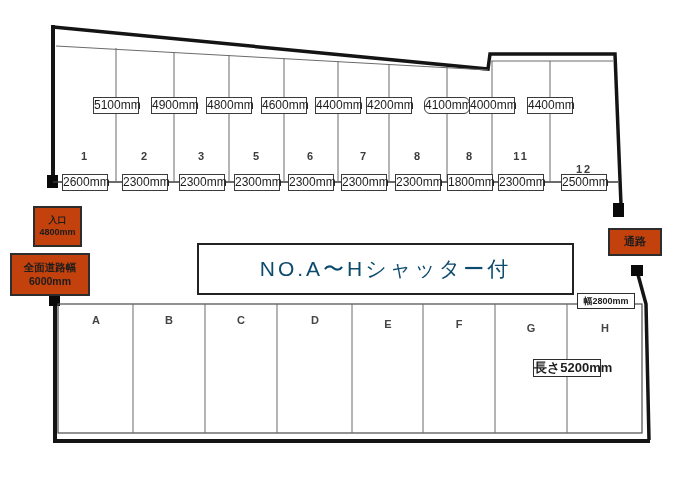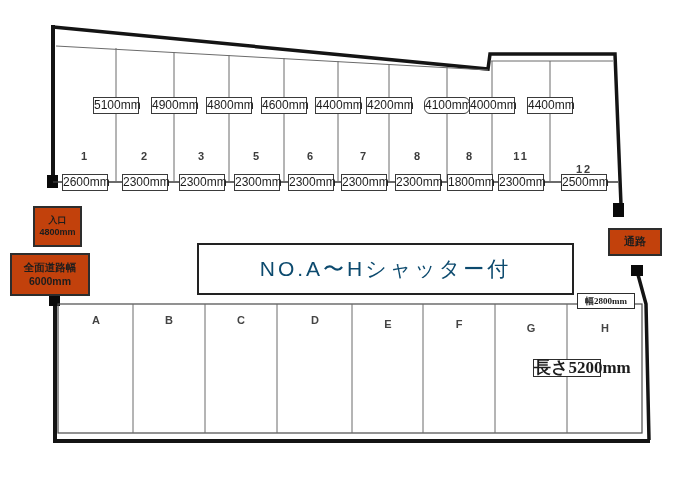--- a/index.html
+++ b/index.html
@@ -22,21 +22,21 @@
     position:absolute;transform:translateX(-50%);
     font-size:11px;font-weight:bold;color:#444;white-space:nowrap;
   }
   .info-box{
     position:absolute;background:#c2410c;border:2px solid #2d2d2d;
     display:flex;flex-direction:column;align-items:center;justify-content:center;
     text-align:center;font-weight:bold;color:#1d1d1d;line-height:1.25;
   }
   .tag-label{
     position:absolute;background:#fff;border:1.5px solid #2d2d2d;
-    font-weight:bold;color:#1d1d1d;text-align:center;white-space:nowrap;font-family:Liberation Serif, serif;
+    font-weight:bold;color:#1d1d1d;text-align:center;white-space:nowrap;
   }
   .title-box{
     position:absolute;left:157px;top:243px;width:373px;height:48px;
     background:#fff;border:2px solid #222;
     display:flex;align-items:center;justify-content:center;
     font-size:21px;letter-spacing:3px;color:#0c4a6e;white-space:nowrap;margin-left:40px;
   }
 </style>
 </head>
 <body>
@@ -140,17 +140,17 @@
   <div class="unit-letter" style="left:241px;top:314px;">C</div>
   <div class="unit-letter" style="left:315px;top:314px;">D</div>
   <div class="unit-letter" style="left:388px;top:318px;">E</div>
   <div class="unit-letter" style="left:459px;top:318px;">F</div>
   <div class="unit-letter" style="left:531px;top:322px;">G</div>
   <div class="unit-letter" style="left:605px;top:322px;">H</div>
 
   <div class="tag-label" style="left:577px;top:293px;width:56px;height:14px;line-height:14px;font-size:9px;">
     <span>幅2800mm</span>
   </div>
-  <div class="tag-label" style="left:533px;top:359px;width:66px;height:16px;line-height:16px;font-size:17px;">
+  <div class="tag-label" style="left:533px;top:359px;width:66px;height:16px;line-height:16px;font-size:13px;">
     <span>長さ5200mm</span>
   </div>
 
 </div>
 
 </body></html>

